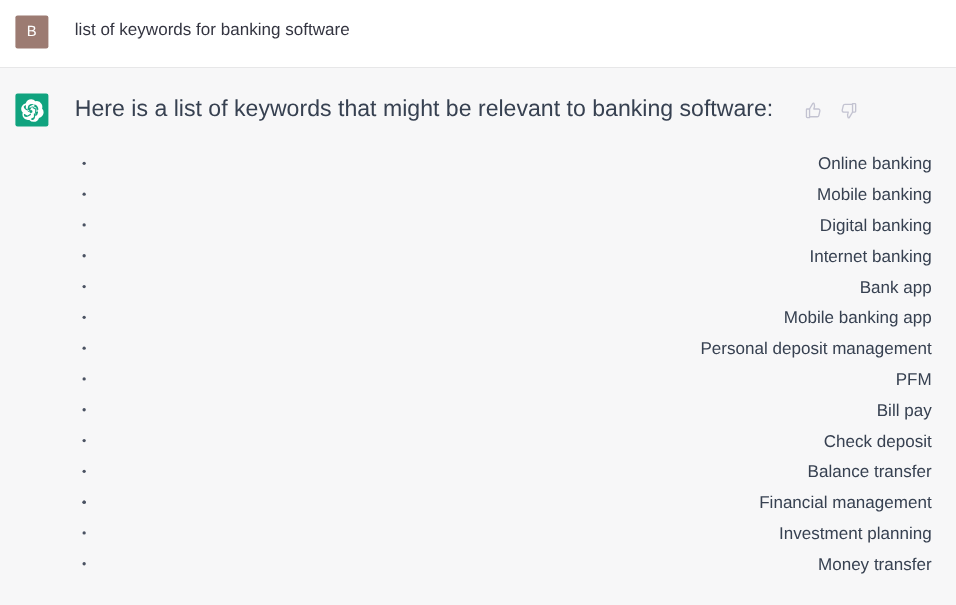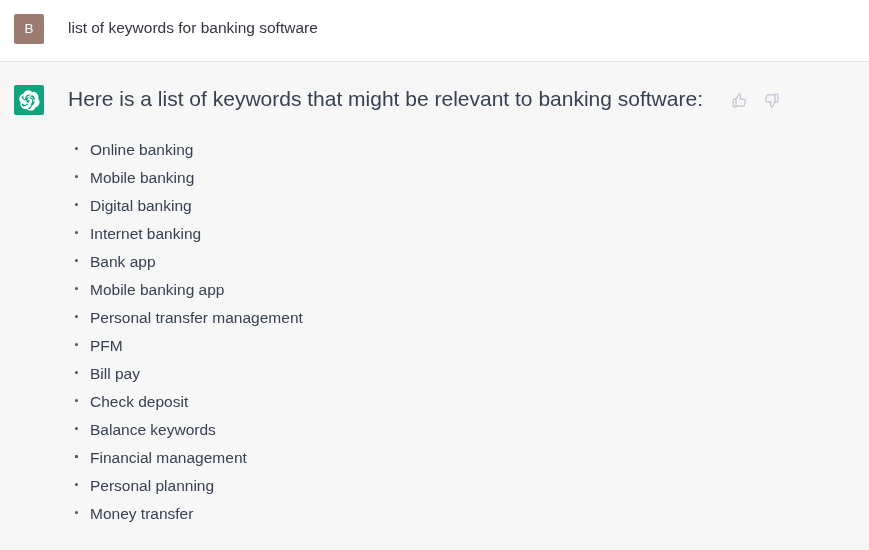--- a/index.html
+++ b/index.html
@@ -102,20 +102,21 @@
     list-style: none;
     margin: 26px 0 0 0;
     padding: 0;
   }
   .keyword-list li {
     position: relative;
     font-size: 15.5px;
     line-height: 28px;
     color: #374151;
     padding-left: 22px;
+    text-align: right;
   }
   .keyword-list li .bullet {
     position: absolute;
     left: 7px;
     top: 11px;
     width: 3px;
     height: 3px;
     background: #4a5262;
     border-radius: 50%;
   }
@@ -176,28 +177,28 @@
     <div class="msg-body">
       <p class="assistant-intro">Here is a list of keywords that might be relevant to banking software:</p>
 
       <ul class="keyword-list">
         <li><span class="bullet"></span><span>Online banking</span></li>
         <li><span class="bullet"></span><span>Mobile banking</span></li>
         <li><span class="bullet"></span><span>Digital banking</span></li>
         <li><span class="bullet"></span><span>Internet banking</span></li>
         <li><span class="bullet"></span><span>Bank app</span></li>
         <li><span class="bullet"></span><span>Mobile banking app</span></li>
-        <li><span class="bullet"></span><span>Personal transfer management</span></li>
+        <li><span class="bullet"></span><span>Personal deposit management</span></li>
         <li><span class="bullet"></span><span>PFM</span></li>
         <li><span class="bullet"></span><span>Bill pay</span></li>
         <li><span class="bullet"></span><span>Check deposit</span></li>
-        <li><span class="bullet"></span><span>Balance keywords</span></li>
+        <li><span class="bullet"></span><span>Balance transfer</span></li>
         <li><span class="bullet"></span></li>
         <li><span class="bullet"></span><span>Financial management</span></li>
-        <li><span class="bullet"></span><span>Personal planning</span></li>
+        <li><span class="bullet"></span><span>Investment planning</span></li>
         <li><span class="bullet"></span><span>Money transfer</span></li>
       </ul>
     </div>
 
     <div class="feedback">
       <button class="fb-btn">
         <svg viewBox="0 0 24 24">
           <path d="M7 10v11H4a1 1 0 0 1-1-1v-9a1 1 0 0 1 1-1h3z"></path>
           <path d="M7 10l4.2-7.1a.9.9 0 0 1 1.6.3l.5 2.1a4 4 0 0 1-.2 2.4L12.5 10h5.8a2 2 0 0 1 1.95 2.44l-1.35 6A2 2 0 0 1 16.95 20H7"></path>
         </svg>

